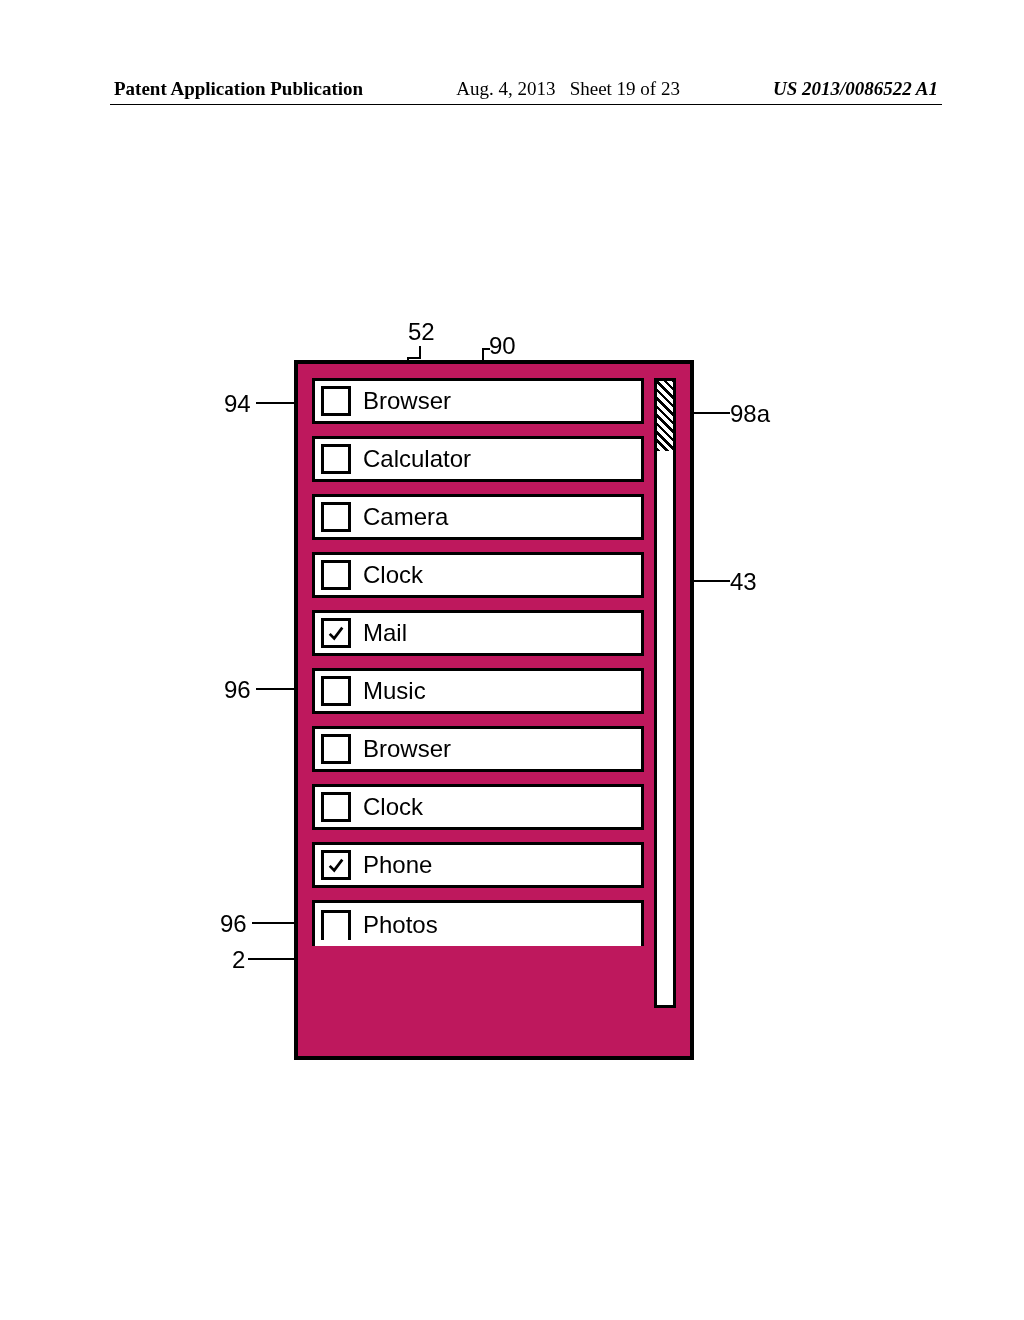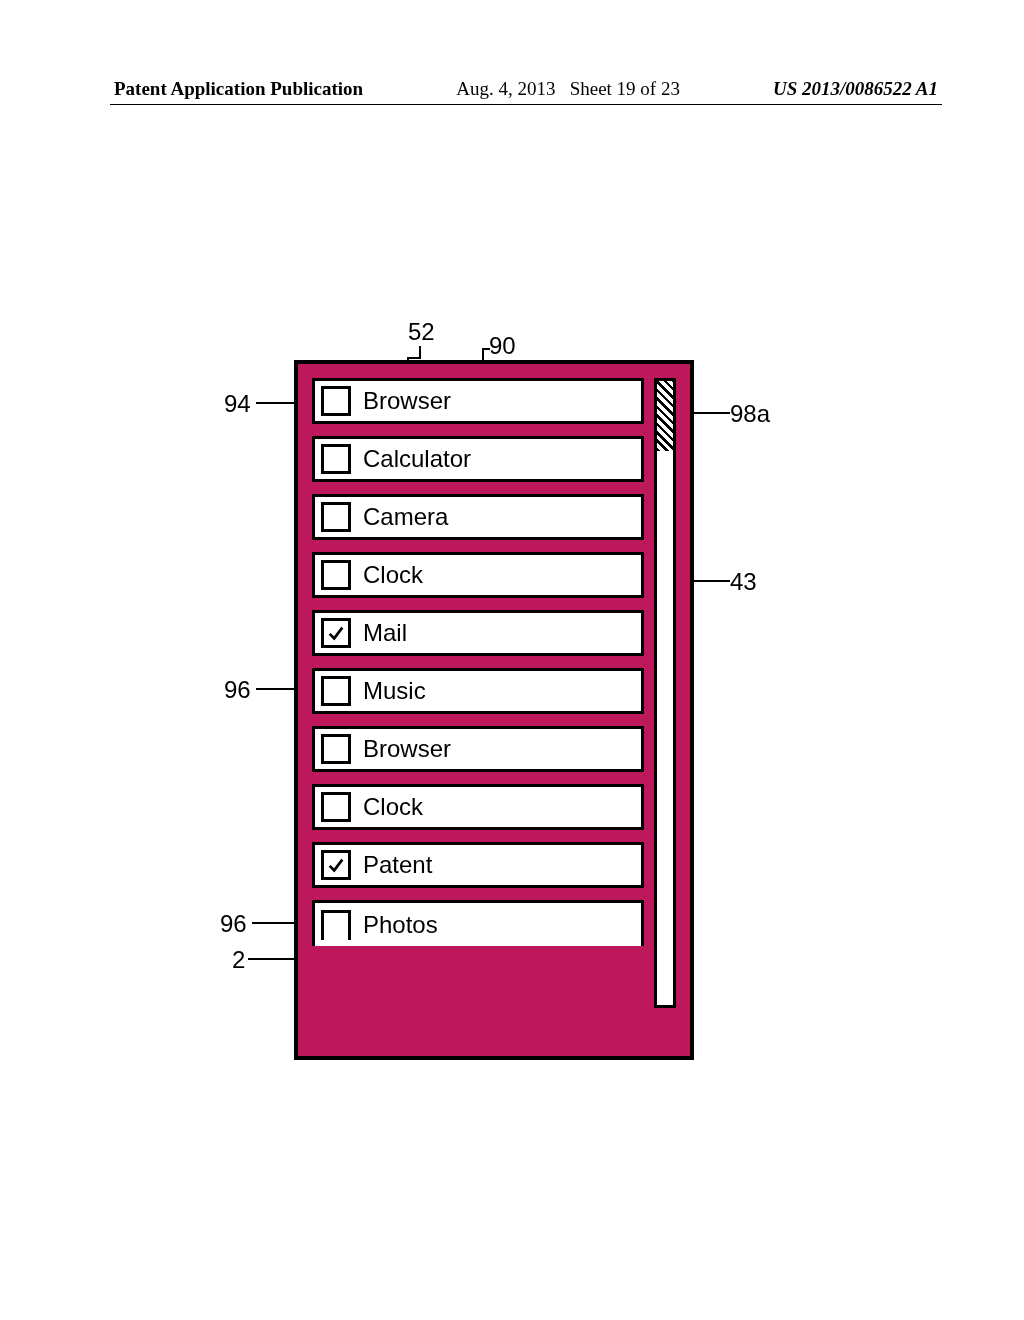--- a/index.html
+++ b/index.html
@@ -229,21 +229,21 @@
         <div class="cbox"></div>
         <span class="row-label">Clock</span>
       </div>
 
       <div class="row">
         <div class="cbox">
           <svg class="check" viewBox="0 0 20 20">
             <polyline points="3,11 8,16 17,4" fill="none" stroke="#000" stroke-width="3"></polyline>
           </svg>
         </div>
-        <span class="row-label">Patent</span>
+        <span class="row-label">Phone</span>
       </div>
 
       <div class="row partial" style="border-bottom:none;">
         <div class="cbox" style="border-bottom:none;"></div>
         <span class="row-label">Photos</span>
       </div>
 
     </div>
 
     <div class="scroll-track">

